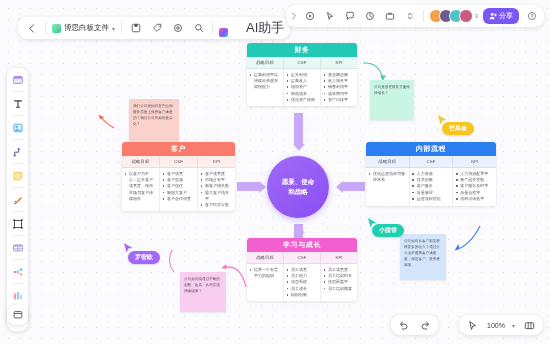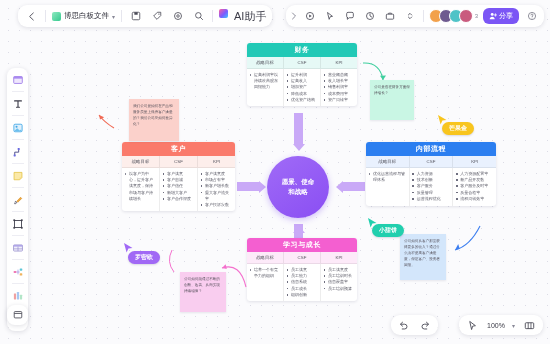--- a/index.html
+++ b/index.html
@@ -20,21 +20,21 @@
   
   .bar {
     position: absolute;
     background: #ffffff;
     border-radius: 9px;
     box-shadow: 0 1px 4px rgba(30,30,60,.13);
     display: flex;
     align-items: center;
     height: 22px;
   }
-  #toolbar-left { left: 18px; top: 5px; padding: 0 6px; gap: 6px; }
+  #toolbar-left { left: 18px; top: 17px; padding: 0 6px; gap: 6px; }
   #toolbar-right { right: 6px; top: 5px; padding: 0 5px; gap: 5px; }
 
   .ticon {
     width: 15px; height: 15px;
     display: flex; align-items: center; justify-content: center;
     color: #43444e;
     flex: none;
   }
   .ticon svg { display: block; }
   .divider-v { width: 1px; height: 12px; background: #e6e6ee; flex: none; }
@@ -44,22 +44,22 @@
     font-size: 7.5px; color: #2b2b36; white-space: nowrap;
   }
   .doc-dot {
     width: 9px; height: 9px; border-radius: 2px;
     background: linear-gradient(135deg,#8ee9c0,#36c98f);
     flex: none;
   }
   .caret { font-size: 6px; color: #8a8a99; }
 
   .ai-btn {
-    display: flex; align-items: flex-start; gap: 6px;
-    font-size: 11px; color: #3c3c48; white-space: nowrap;
+    display: flex; align-items: flex-end; gap: 18px;
+    font-size: 13px; color: #3c3c48; white-space: nowrap;
   }
   .ai-mark {
     width: 9px; height: 9px; border-radius: 2px;
     background: linear-gradient(135deg,#ff5fa2,#7a5cff 55%,#3ec8ff);
     flex: none;
   }
 
   .avatars { display: flex; align-items: center; }
   .av {
     width: 14px; height: 14px; border-radius: 50%;

